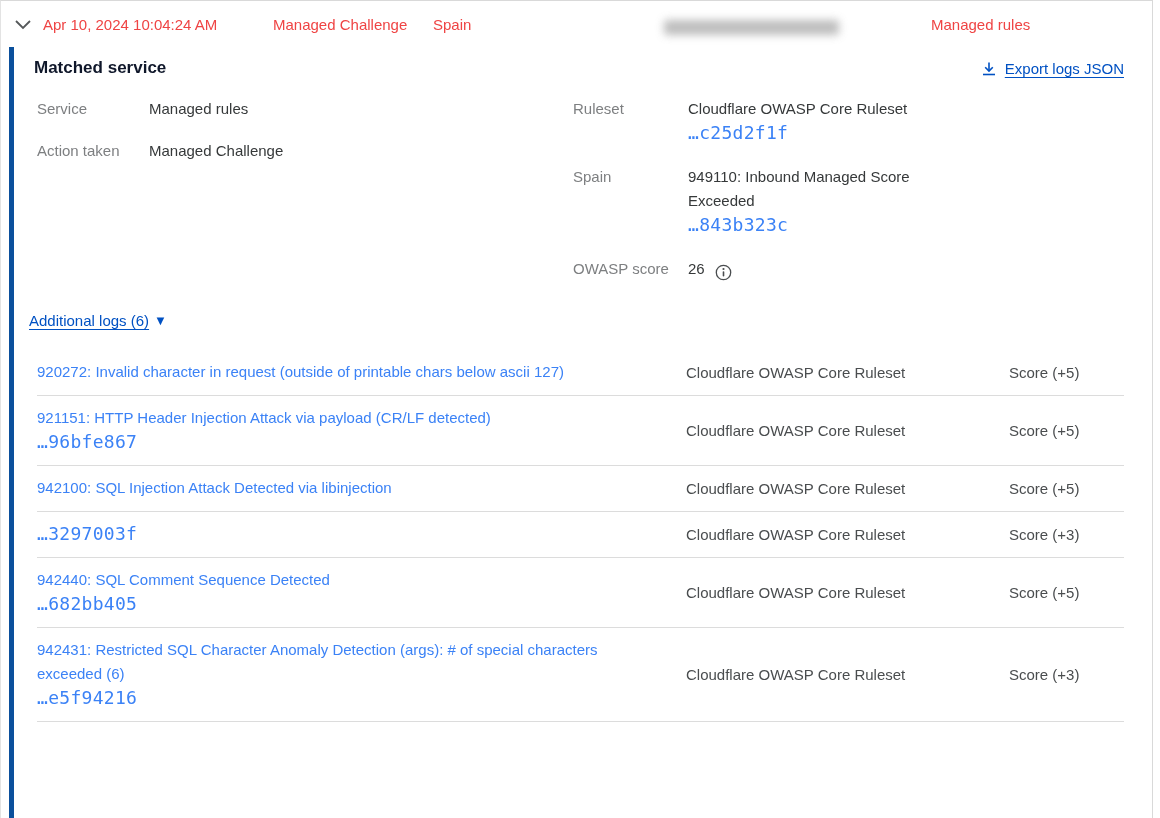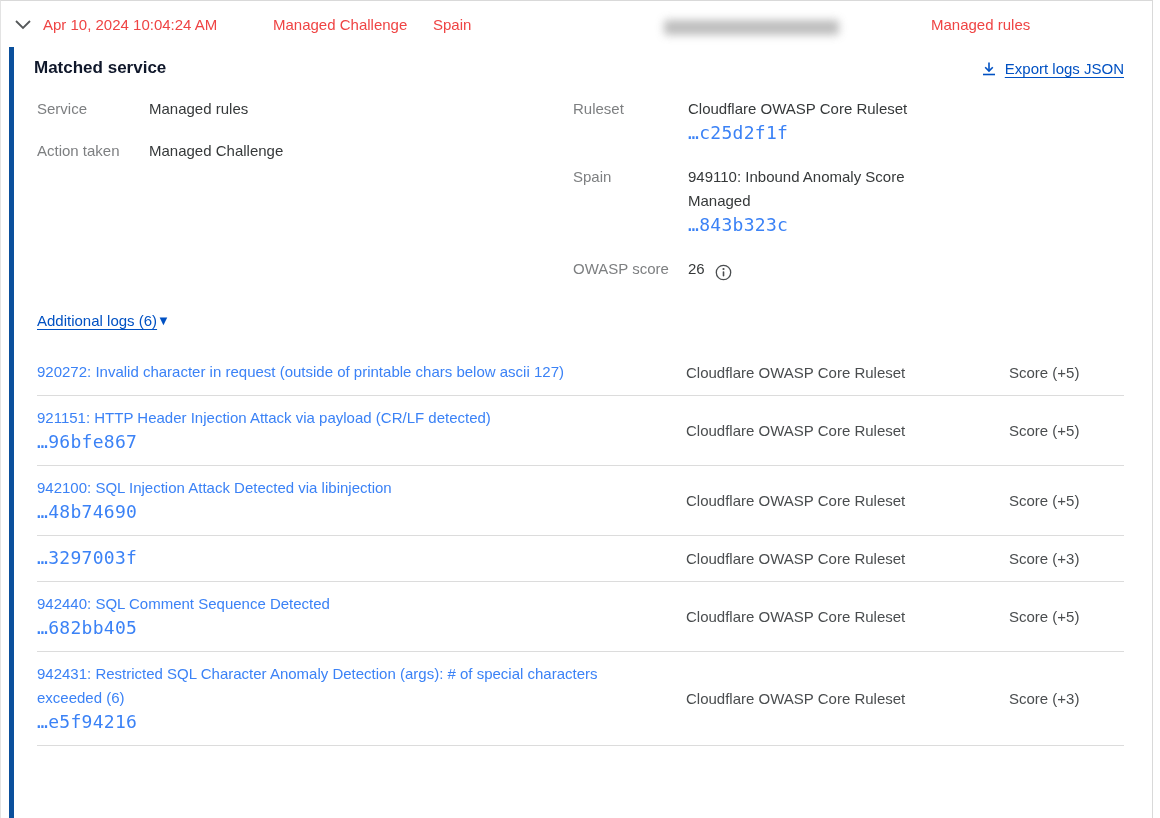--- a/index.html
+++ b/index.html
@@ -44,21 +44,21 @@
   .fields-right .field-row { margin-bottom:20px; }
   .field-label { color:#7d7f81; flex:0 0 112px; }
   .fields-right .field-label { flex:0 0 115px; }
   .field-value { color:#36393a; }
   .fields-right .field-value { width:250px; }
   .hash { font-family:"DejaVu Sans Mono", monospace; font-size:18px; letter-spacing:.3px; color:#3b82f6; line-height:24px; }
   .owasp-value { display:flex; align-items:flex-end; gap:10px; }
   .info-icon { display:inline-flex; cursor:pointer; margin-top:1px; }
   
   .additional-logs {
-    position:absolute; left:36px; top:311px; display:inline-flex; align-items:center; 
+    position:absolute; left:28px; top:311px; display:inline-flex; align-items:center; gap:5px;
     color:var(--link,#0051c3); cursor:pointer;justify-content:space-between;
   }
   .additional-logs .label { text-decoration:underline; text-underline-offset:3px; }
   .caret-down { font-size:13px; color:var(--link,#0051c3); line-height:1; }
   
   .logs { position:absolute; left:36px; top:349px; width:1087px; }
   .log-row {
     display:grid; grid-template-columns:649px 323px auto;
     align-items:center; padding:10px 0 11px 0;
     border-bottom:1px solid #dcdcdc;
@@ -116,21 +116,21 @@
     <div class="field-row">
       <div class="field-label">Ruleset</div>
       <div class="field-value">
         <div>Cloudflare OWASP Core Ruleset</div>
         <div class="hash">…c25d2f1f</div>
       </div>
     </div>
     <div class="field-row">
       <div class="field-label">Spain</div>
       <div class="field-value">
-        <div>949110: Inbound Anomaly Score Managed</div>
+        <div>949110: Inbound Managed Score Exceeded</div>
         <div class="hash">…843b323c</div>
       </div>
     </div>
     <div class="field-row">
       <div class="field-label">OWASP score</div>
       <div class="field-value owasp-value">
         <span>26</span>
         <span class="info-icon">
           <svg width="17" height="17" viewBox="0 0 17 17">
               <circle cx="8.5" cy="8.5" r="7.2" fill="none" stroke="#4a4d4f" stroke-width="1.3"></circle>
@@ -161,21 +161,20 @@
       <div class="log-title">921151: HTTP Header Injection Attack via payload (CR/LF detected)</div>
       <div class="hash">…96bfe867</div>
     </div>
     <div class="log-ruleset">Cloudflare OWASP Core Ruleset</div>
     <div class="log-score">Score (+5)</div>
   </div>
 
   <div class="log-row">
     <div class="log-title-cell">
       <div class="log-title">942100: SQL Injection Attack Detected via libinjection</div>
-      <div class="hash">…48b74690</div>
     </div>
     <div class="log-ruleset">Cloudflare OWASP Core Ruleset</div>
     <div class="log-score">Score (+5)</div>
   </div>
 
   <div class="log-row">
     <div class="log-title-cell">
       <div class="hash">…3297003f</div>
     </div>
     <div class="log-ruleset">Cloudflare OWASP Core Ruleset</div>

